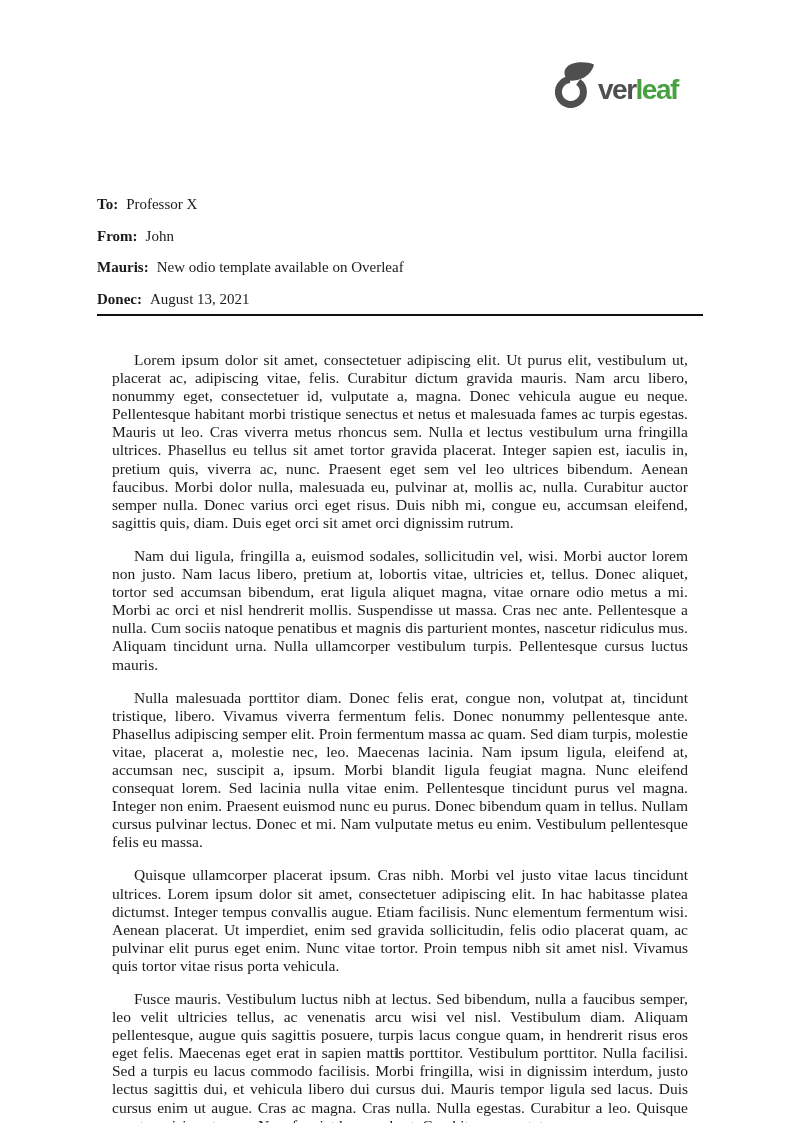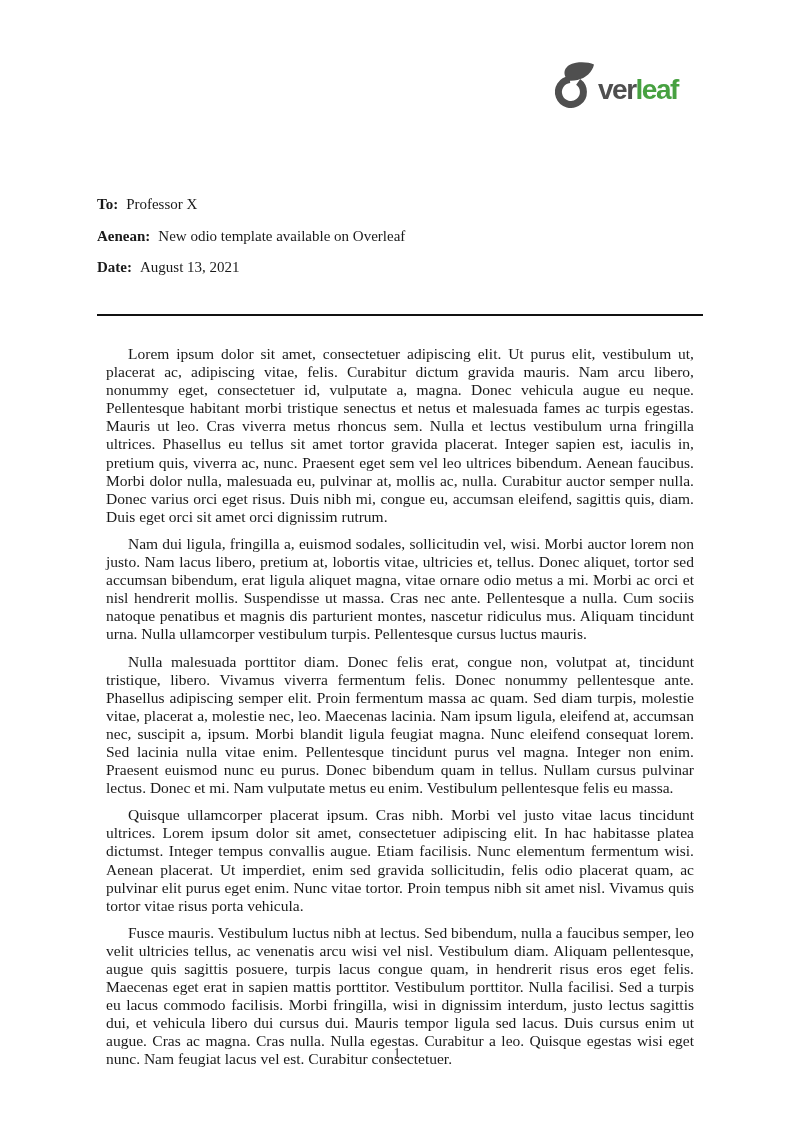--- a/index.html
+++ b/index.html
@@ -57,21 +57,21 @@
   
   .body-text {
     position: absolute;
     top: 336px; left: 97px;
     width: 606px;
     font-size: 15.5px;
     line-height: 18.1px;
     text-align: justify;
   }
   .body-text p {
-    margin: 9px;
+    margin: 15px;
     text-indent: 22px;
   }
 
   
   .footer {
     position: absolute;
     top: 1046px; left: 0;
     width: 794px;
     text-align: center;
     font-size: 14px;
@@ -91,24 +91,27 @@
       <path d="M 16.5 21.5 C 9 15, 12.5 5.5, 24 3.8 C 31 2.8, 37.5 3.6, 42 5.6 C 40.5 13, 33.5 19.5, 25.5 21 C 22.3 21.6, 18.8 22.1, 16.5 21.5 Z" fill="#4F4F4F"></path>
     </svg>
     <div class="logo-text"><span class="gray">ver</span><span class="green">leaf</span></div>
   </div>
 
   <div class="memo-header">
     <div class="memo-field">
       <span class="label">To:</span><span>Professor X</span>
     </div>
     <div class="memo-field">
-      <span class="label">Aenean:</span><span>New odio template available on Overleaf</span>
+      <span class="label">From:</span><span>John</span>
     </div>
     <div class="memo-field">
-      <span class="label">Date:</span><span>August 13, 2021</span>
+      <span class="label">Mauris:</span><span>New odio template available on Overleaf</span>
+    </div>
+    <div class="memo-field">
+      <span class="label">Donec:</span><span>August 13, 2021</span>
     </div>
   </div>
 
   <div class="rule"></div>
 
   <div class="body-text">
     <p>Lorem ipsum dolor sit amet, consectetuer adipiscing elit. Ut purus elit, vestibulum ut, placerat ac, adipiscing vitae, felis. Curabitur dictum gravida mauris. Nam arcu libero, nonummy eget, consectetuer id, vulputate a, magna. Donec vehicula augue eu neque. Pellentesque habitant morbi tristique senectus et netus et malesuada fames ac turpis egestas. Mauris ut leo. Cras viverra metus rhoncus sem. Nulla et lectus vestibulum urna fringilla ultrices. Phasellus eu tellus sit amet tortor gravida placerat. Integer sapien est, iaculis in, pretium quis, viverra ac, nunc. Praesent eget sem vel leo ultrices bibendum. Aenean faucibus. Morbi dolor nulla, malesuada eu, pulvinar at, mollis ac, nulla. Curabitur auctor semper nulla. Donec varius orci eget risus. Duis nibh mi, congue eu, accumsan eleifend, sagittis quis, diam. Duis eget orci sit amet orci dignissim rutrum.</p>
     <p>Nam dui ligula, fringilla a, euismod sodales, sollicitudin vel, wisi. Morbi auctor lorem non justo. Nam lacus libero, pretium at, lobortis vitae, ultricies et, tellus. Donec aliquet, tortor sed accumsan bibendum, erat ligula aliquet magna, vitae ornare odio metus a mi. Morbi ac orci et nisl hendrerit mollis. Suspendisse ut massa. Cras nec ante. Pellentesque a nulla. Cum sociis natoque penatibus et magnis dis parturient montes, nascetur ridiculus mus. Aliquam tincidunt urna. Nulla ullamcorper vestibulum turpis. Pellentesque cursus luctus mauris.</p>
     <p>Nulla malesuada porttitor diam. Donec felis erat, congue non, volutpat at, tincidunt tristique, libero. Vivamus viverra fermentum felis. Donec nonummy pellentesque ante. Phasellus adipiscing semper elit. Proin fermentum massa ac quam. Sed diam turpis, molestie vitae, placerat a, molestie nec, leo. Maecenas lacinia. Nam ipsum ligula, eleifend at, accumsan nec, suscipit a, ipsum. Morbi blandit ligula feugiat magna. Nunc eleifend consequat lorem. Sed lacinia nulla vitae enim. Pellentesque tincidunt purus vel magna. Integer non enim. Praesent euismod nunc eu purus. Donec bibendum quam in tellus. Nullam cursus pulvinar lectus. Donec et mi. Nam vulputate metus eu enim. Vestibulum pellentesque felis eu massa.</p>
     <p>Quisque ullamcorper placerat ipsum. Cras nibh. Morbi vel justo vitae lacus tincidunt ultrices. Lorem ipsum dolor sit amet, consectetuer adipiscing elit. In hac habitasse platea dictumst. Integer tempus convallis augue. Etiam facilisis. Nunc elementum fermentum wisi. Aenean placerat. Ut imperdiet, enim sed gravida sollicitudin, felis odio placerat quam, ac pulvinar elit purus eget enim. Nunc vitae tortor. Proin tempus nibh sit amet nisl. Vivamus quis tortor vitae risus porta vehicula.</p>

